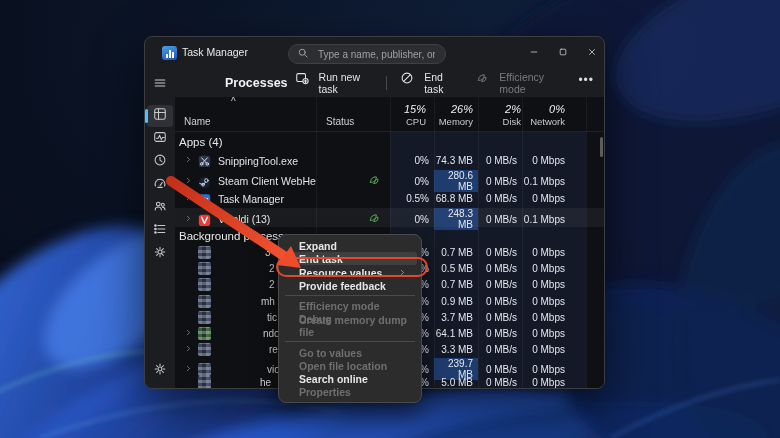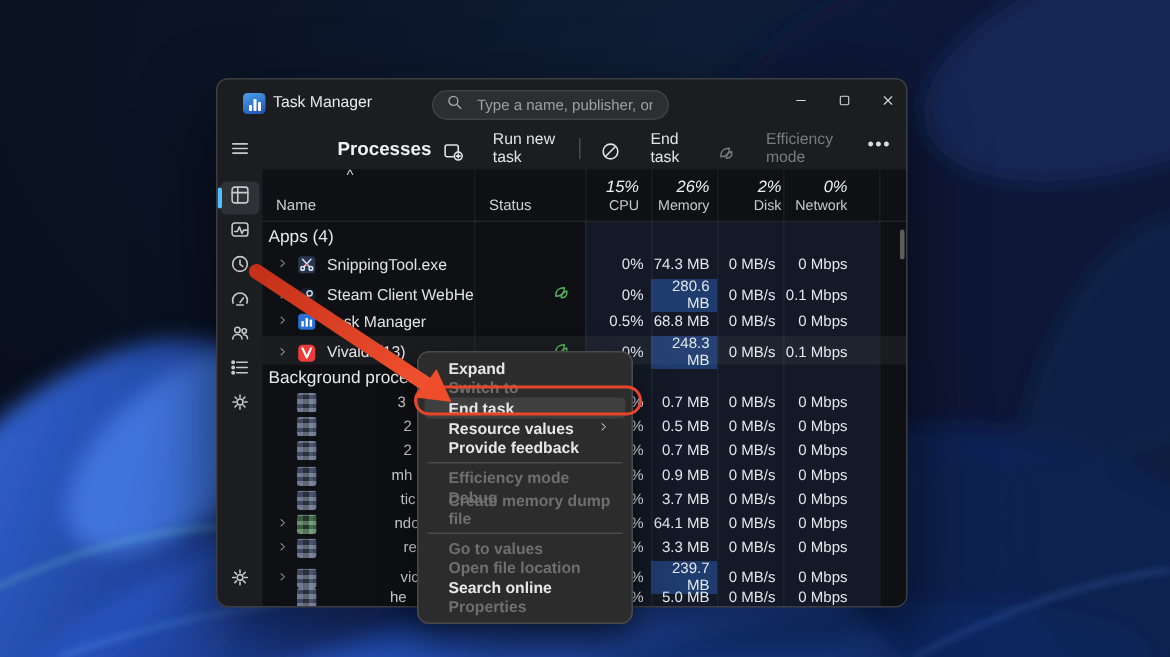--- a/index.html
+++ b/index.html
@@ -3,21 +3,21 @@
 <meta charset="utf-8">
 <style>
   html,body{margin:0;padding:0;background:#06090f;}
   .stage{position:relative;width:780px;height:438px;overflow:hidden;
          font-family:"Liberation Sans","DejaVu Sans",sans-serif;color:#e6e6e6;
          -webkit-font-smoothing:antialiased;}
   .stage *{box-sizing:border-box;}
   .wallpaper{position:absolute;inset:0;}
 
   
-  .window{position:absolute;left:144px;top:52px;width:461px;height:353px;
+  .window{position:absolute;left:144px;top:36px;width:461px;height:353px;
           background:#1c1d20;border:1px solid #3c3e42;border-radius:8px;
           box-shadow:0 18px 48px rgba(0,0,0,.6);overflow:hidden;}
   .titlebar{position:absolute;left:0;top:0;width:461px;height:32px;}
   .app-ico{position:absolute;left:17px;top:9px;width:15px;height:14px;border-radius:3px;
            background:linear-gradient(160deg,#4d9fe8,#1d52b4);display:flex;align-items:flex-end;
            justify-content:center;gap:1px;padding:2px 2px;}
   .app-ico i{display:block;width:2px;background:#fff;border-radius:.5px;}
   .title-text{position:absolute;left:37px;top:9px;font-size:10.5px;color:#e9e9e9;}
   .searchbox{position:absolute;left:143px;top:7px;width:158px;height:20px;background:#2d2e31;
              border:1px solid #3f4043;border-radius:11px;display:flex;align-items:center;
@@ -35,21 +35,21 @@
   .nav-item.selected{background:#2f3136;}
   .nav-item.selected::before{content:"";position:absolute;left:-2px;top:4px;width:3px;height:14px;
             border-radius:2px;background:#4cc2ff;}
   .nav-gear{position:absolute;left:2px;bottom:6px;width:26px;height:22px;display:flex;
             align-items:center;justify-content:center;color:#c9c9c9;}
 
   .main{position:absolute;left:30px;top:32px;width:431px;height:321px;}
   .toolbar{position:absolute;left:0;top:0;width:431px;height:28px;display:flex;align-items:center;}
   .page-title{font-size:12.5px;font-weight:bold;color:#f2f2f2;margin-left:3px;padding-left:47px;}
   .tb-right{margin-left:auto;display:flex;align-items:center;gap:4px;padding-right:6px;}
-  .tb-btn{display:flex;align-items:flex-end;gap:20px;font-size:10.5px;color:#e4e4e4;
+  .tb-btn{display:flex;align-items:flex-start;gap:10px;font-size:10.5px;color:#e4e4e4;
           padding:3px 7px;border-radius:4px;}
   .tb-btn.disabled{color:#7b7b7b;}
   .tb-sep{width:1px;height:14px;background:#4a4a4a;margin:0 2px;}
   .tb-more{font-size:12px;letter-spacing:1px;color:#dcdcdc;padding:0 6px 6px 4px;}
 
   
   .table{position:absolute;left:0;top:28px;width:431px;height:293px;background:#0f1013;}
   .values-tint{position:absolute;left:215px;top:35px;width:196px;height:258px;
                background:rgba(45,90,170,.13);pointer-events:none;}
   .colline{position:absolute;top:0;bottom:0;width:1px;background:rgba(255,255,255,.05);}
@@ -640,23 +640,20 @@
           </div>
         <div class="scroll-thumb"></div>
       </div>
     </div>
   </div>
 
   <div class="ctxmenu" id="ctxmenu">
       <div class="mi">
         <span>Expand</span>
       </div>
-      <div class="mi disabled">
-        <span>Switch to</span>
-      </div>
       <div class="mi hover">
         <span>End task</span>
       </div>
       <div class="mi">
         <span>Resource values</span>
         <span class="sub"><svg width="9" height="9" viewBox="0 0 16 16" fill="none" stroke="currentColor" stroke-width="1.2" stroke-linecap="round" stroke-linejoin="round">
             <path d="M6 4.2l4 3.8-4 3.8"></path>
           </svg></span>
       </div>
       <div class="mi">

